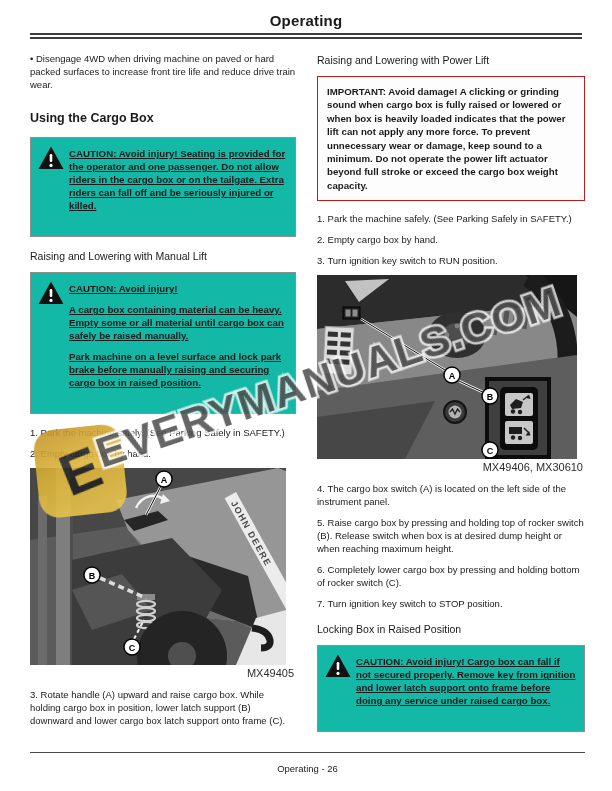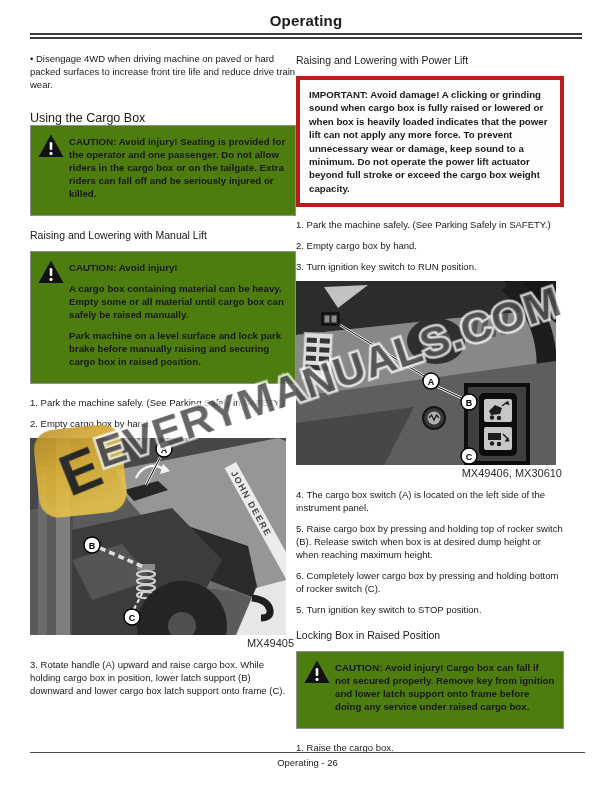--- a/index.html
+++ b/index.html
@@ -8,47 +8,47 @@
     position:relative; width:612px; height:791px; margin:0 auto;
     background:#ffffff; overflow:hidden;
     font-family:"Liberation Sans", sans-serif; color:#1a1a1a;
   }
   
   .hdr { padding-top:12px; text-align:center; }
   .hdr-title { font-size:15px; font-weight:bold; letter-spacing:.2px; }
   .hdr-rule { margin:4px 30px 0 30px; height:6px;
     border-top:2px solid #3d3d3d; border-bottom:2px solid #3d3d3d; }
   
-  .cols { display:flex; align-items:flex-start; padding:13px 27px 0 30px; }
+  .cols { display:flex; align-items:flex-start; padding:13px 27px 0 30px; gap:21px; }
   .col-l { width:266px; }
   .col-r { width:268px; }
   .p { font-size:9.5px; line-height:13px; margin-bottom:8px; }
-  .h-big { font-size:12.5px; font-weight:normal; margin:20px 0 0 0; }
+  .h-big { font-size:12.5px; font-weight:bold; margin:20px 0 12px 0; }
   .h-sub { font-size:10.5px; font-weight:normal; margin:13px 0 10px 0; }
   
   .cbox {
-    position:relative; background:#4d7c0f; border:1px solid #8f8f8f;
-    padding:9px 8px 15px 38px; margin-bottom:12px;
+    position:relative; background:#14b8a6; border:1px solid #8f8f8f;
+    padding:9px 8px 24px 38px; margin-bottom:12px;text-decoration:underline;
   }
   .cbox .w-icon { position:absolute; left:7px; top:8px; width:26px; height:24px; }
   .cbox p { font-size:9.7px; line-height:13px; font-weight:bold; margin-bottom:8px; }
   .cbox p:last-child { margin-bottom:0; }
   .ibox {
-    background:#fdfdfd; border:4px solid #b91c1c;
+    background:#fdfdfd; border:1px solid #b91c1c;
     padding:8px 9px; margin-bottom:11px;
   }
   .ibox p { font-size:9.7px; line-height:13.4px; font-weight:bold; }
   
   .figure { margin:3px 0 2px 0; }
   .fig-frame { line-height:0; }
   .fig-cap { text-align:right; font-size:11px; color:#2c2c2c; margin:2px 2px 9px 0; }
   
   .footer { position:absolute; left:30px; right:27px; top:752px; }
   .foot-rule { border-top:1.5px solid #4a4a4a; }
-  .foot-text { text-align:center; font-size:9.5px; margin-top:4px; color:#222; }
+  .foot-text { text-align:center; font-size:9.5px; margin-top:10px; color:#222; }
   
   .wm { position:absolute; left:0; top:0; width:612px; height:791px;
         z-index:50; pointer-events:none; }
 </style>
 </head>
 <body>
 
 <div class="page">
 
   <div class="hdr">
@@ -256,36 +256,35 @@
               <text x="173" y="178.5" text-anchor="middle" font-size="9" font-weight="bold" fill="#000">C</text>
             </g>
           </svg>
         </div>
         <div class="fig-cap">MX49406, MX30610</div>
       </div>
 
       <p class="p">4. The cargo box switch (A) is located on the left side of the instrument panel.</p>
       <p class="p">5. Raise cargo box by pressing and holding top of rocker switch (B). Release switch when box is at desired dump height or when reaching maximum height.</p>
       <p class="p">6. Completely lower cargo box by pressing and holding bottom of rocker switch (C).</p>
-      <p class="p">5. Turn ignition key switch to STOP position.</p>
+      <p class="p">7. Turn ignition key switch to STOP position.</p>
 
       <div class="h-sub">Locking Box in Raised Position</div>
 
       <div class="cbox">
         <span class="w-icon">
           <svg width="26" height="24" viewBox="0 0 26 24">
             <path d="M13 0.5 L25.5 23 L0.5 23 Z" fill="#111"></path>
             <rect x="11.7" y="8" width="2.6" height="8" rx="1.3" fill="#fff"></rect>
             <circle cx="13" cy="19.4" r="1.6" fill="#fff"></circle>
           </svg>
         </span>
         <p>CAUTION: Avoid injury!  Cargo box can fall if not secured properly. Remove key from ignition and lower latch support onto frame before doing any service under raised cargo box.</p>
       </div>
 
-      <p class="p">1. Raise the cargo box.</p>
     </div>
   </div>
 
   <div class="footer">
     <div class="foot-rule"></div>
     <div class="foot-text">Operating - 26</div>
   </div>
 
   <svg class="wm" viewBox="0 0 612 791">
     <defs>

